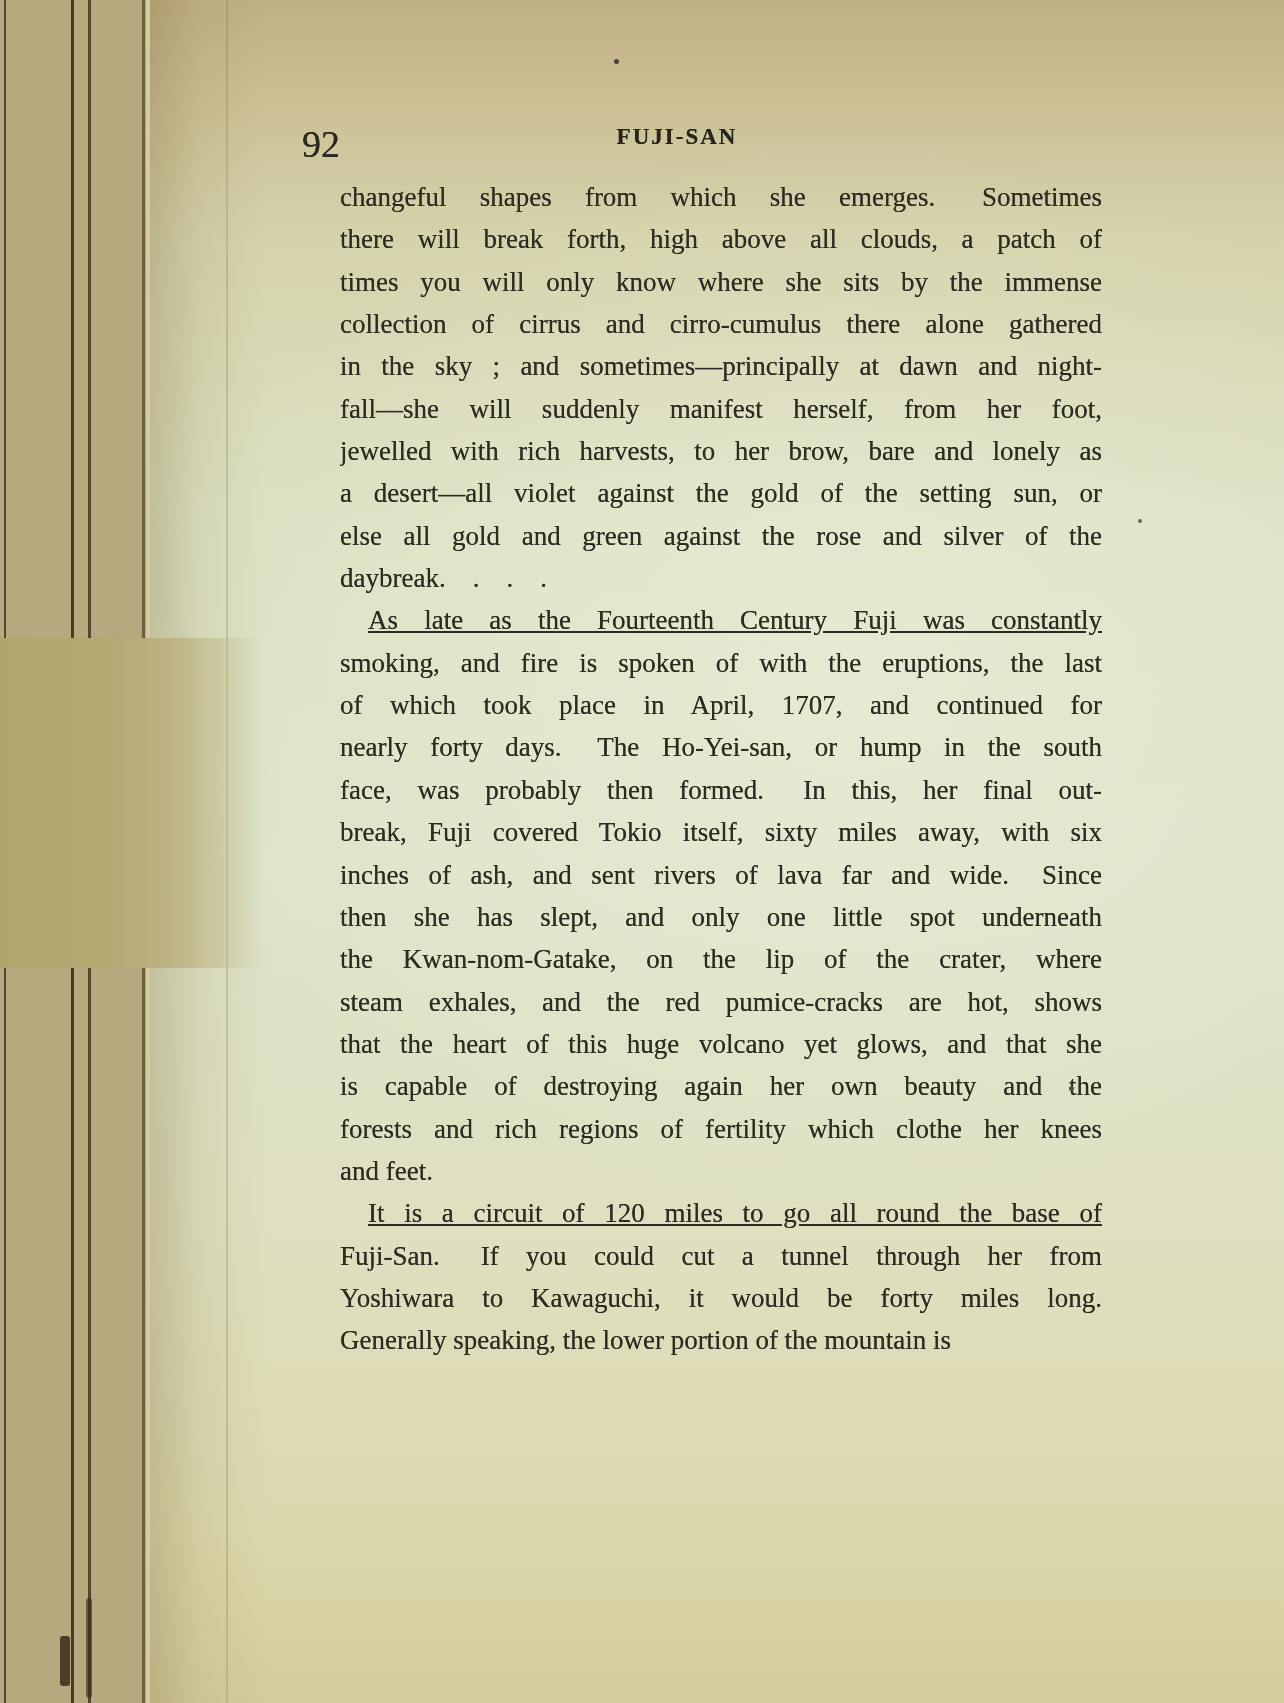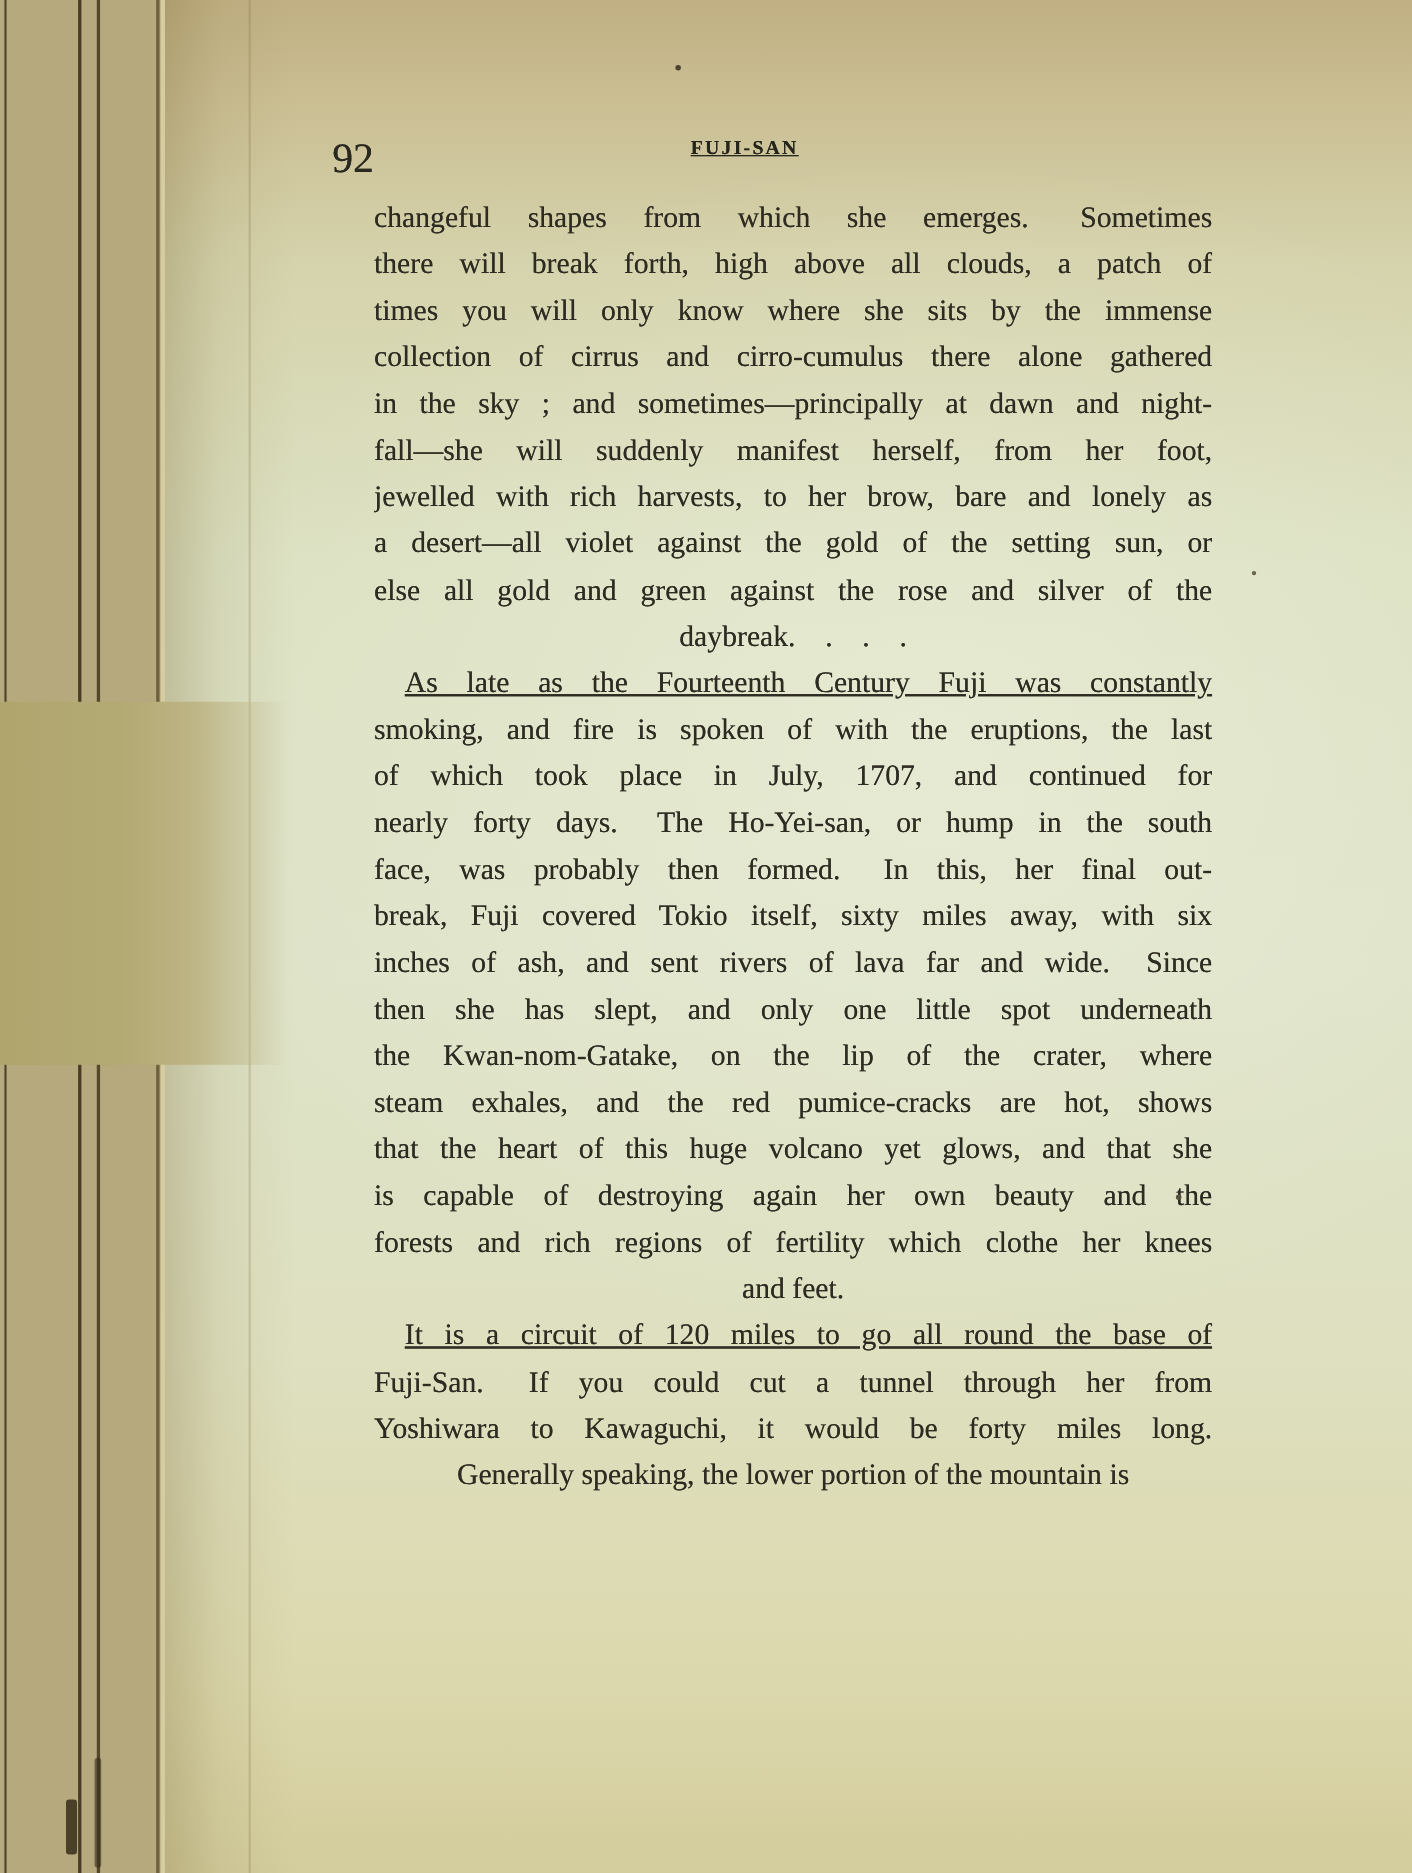--- a/index.html
+++ b/index.html
@@ -39,30 +39,29 @@
   .gutter-band {
     position:absolute; left:0; top:638px; width:262px; height:330px;
     background:linear-gradient(90deg, #b0a56d 0%, #b3a973 42%, #bcb281 62%, rgba(197,192,150,0) 100%);
   }
   .page-number {
     position:absolute; left:302px; top:122px; font-size:38px; color:#2a2920;
     text-shadow:0 0 0.6px rgba(42,41,32,0.85);
   }
   .running-head {
     position:absolute; left:296px; top:124px; width:762px; text-align:center;
-    font-size:18px; font-weight:bold; letter-spacing:2px; color:#26251c;
+    font-size:23px; font-weight:bold; letter-spacing:2px; color:#26251c;
     text-shadow:0 0 0.6px rgba(38,37,28,0.85);
-    text-decoration:underline;
   }
   .text-block {
     position:absolute; left:296px; top:176px; width:762px; color:#2e2c22;
     text-shadow:0 0 0.6px rgba(46,44,34,0.8);
     margin-left:44px;
   }
-  .line { height:42.35px; line-height:42.35px; font-size:27px; overflow:hidden; white-space:nowrap;text-align:center; }
+  .line { height:42.35px; line-height:42.35px; font-size:27px; overflow:hidden; white-space:nowrap; }
   .line.just { text-align:justify; text-align-last:justify; white-space:normal; }
   .line.ind { text-indent:28px;text-decoration:underline; }
   .mark { position:absolute; }
 </style>
 </head>
 <body>
 
 <div class="photo">
   <div class="page-edges">
       <div class="edge-line" style="left: 4px; width: 2px; background: rgba(46, 36, 19, 0.75);"></div>
@@ -84,21 +83,21 @@
       <div class="line just">times you will only know where she sits by the immense</div>
       <div class="line just">collection of cirrus and cirro-cumulus there alone gathered</div>
       <div class="line just">in the sky ; and sometimes—principally at dawn and night-</div>
       <div class="line just">fall—she will suddenly manifest herself, from her foot,</div>
       <div class="line just">jewelled with rich harvests, to her brow, bare and lonely as</div>
       <div class="line just">a desert—all violet against the gold of the setting sun, or</div>
       <div class="line just">else all gold and green against the rose and silver of the</div>
       <div class="line">daybreak. . . .</div>
       <div class="line just ind">As late as the Fourteenth Century Fuji was constantly</div>
       <div class="line just">smoking, and fire is spoken of with the eruptions, the last</div>
-      <div class="line just">of which took place in July, 1707, and continued for</div>
+      <div class="line just">of which took place in April, 1707, and continued for</div>
       <div class="line just">nearly forty days.  The Ho-Yei-san, or hump in the south</div>
       <div class="line just">face, was probably then formed.  In this, her final out-</div>
       <div class="line just">break, Fuji covered Tokio itself, sixty miles away, with six</div>
       <div class="line just">inches of ash, and sent rivers of lava far and wide.  Since</div>
       <div class="line just">then she has slept, and only one little spot underneath</div>
       <div class="line just">the Kwan-nom-Gatake, on the lip of the crater, where</div>
       <div class="line just">steam exhales, and the red pumice-cracks are hot, shows</div>
       <div class="line just">that the heart of this huge volcano yet glows, and that she</div>
       <div class="line just">is capable of destroying again her own beauty and the</div>
       <div class="line just">forests and rich regions of fertility which clothe her knees</div>

